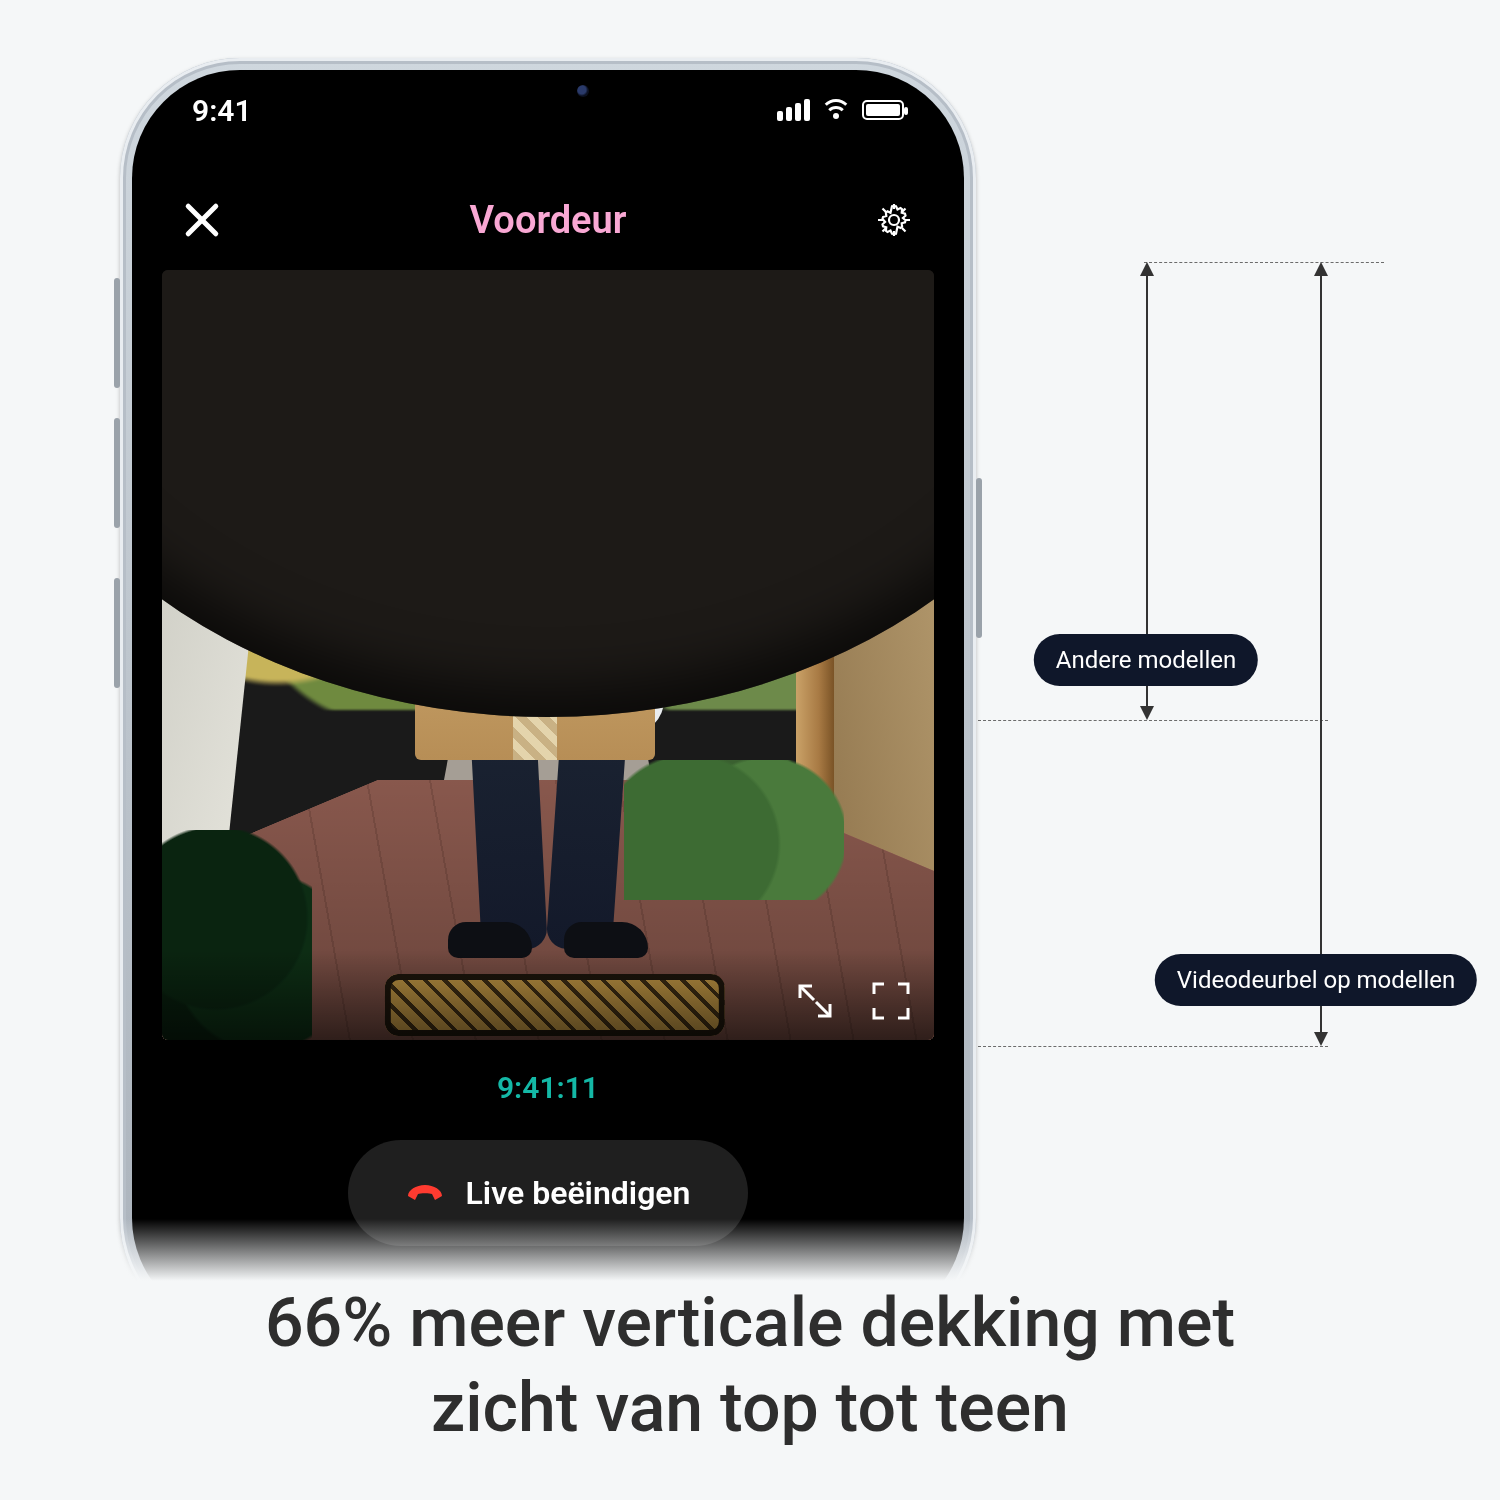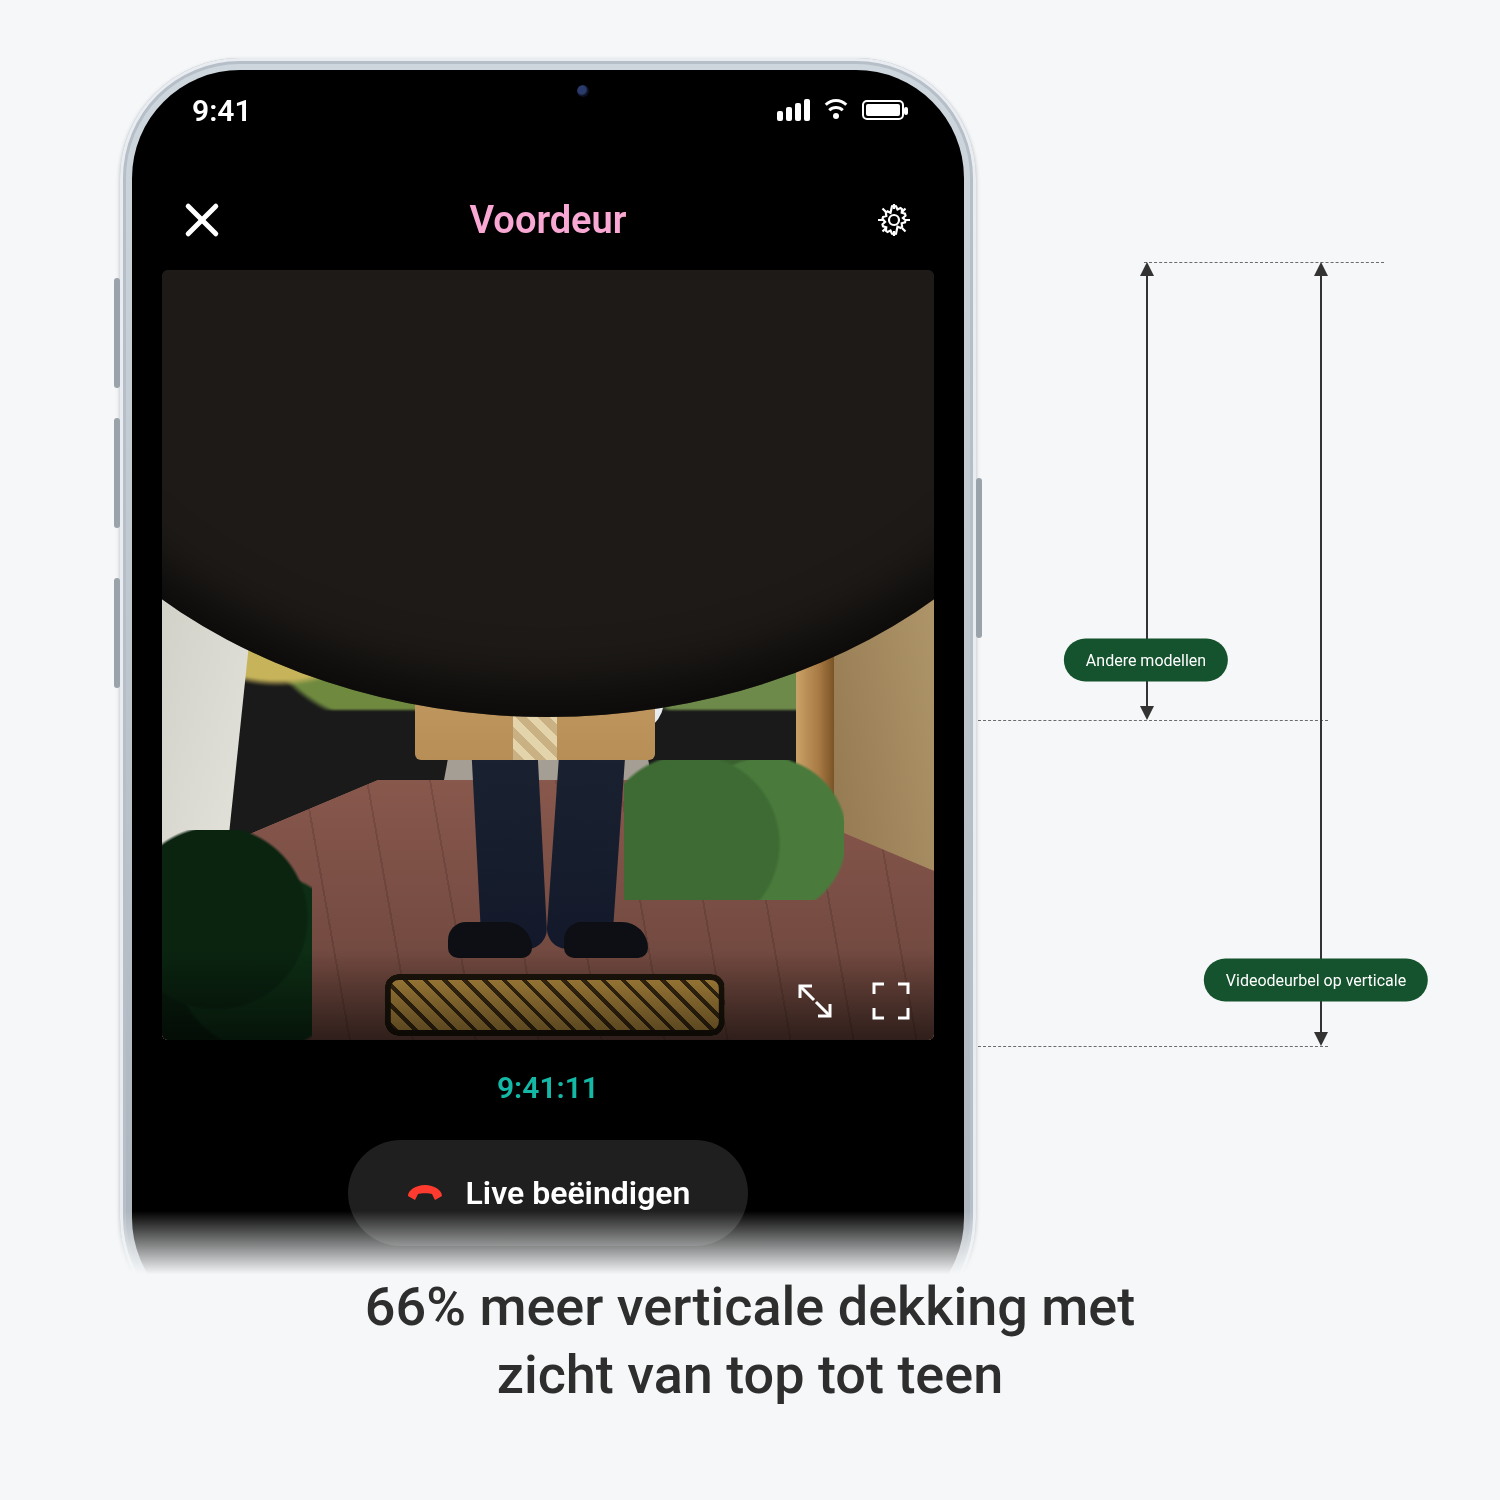--- a/index.html
+++ b/index.html
@@ -223,28 +223,28 @@
   .vline{position:absolute;top:0;bottom:0;width:0;}
   .vline::before{content:"";position:absolute;top:0;bottom:0;left:0;border-left:2px solid #333;}
   .arrowhead-up, .arrowhead-down{position:absolute;left:-6px;width:0;height:0;border-left:7px solid transparent;border-right:7px solid transparent;}
   .arrowhead-up{top:-2px;border-bottom:14px solid #333;}
   .arrowhead-down{bottom:-2px;border-top:14px solid #333;}
   .hline{position:absolute;left:0;border-top:1.5px dashed #6b6b6b;}
   .dashed-long { width: 350px; }
   .dashed-short { width: 240px; }
   .chip{
     position:absolute;transform:translate(-50%,-50%);
-    background:#14532d;color:#fff;font-size:16px;padding:12px 22px;border-radius:999px;white-space:nowrap;
+    background:#0f172a;color:#fff;font-size:24px;padding:12px 22px;border-radius:999px;white-space:nowrap;
   }
 
   
   .caption{
-    position:absolute;left:0;right:0;bottom:0;padding:62px 40px 92px;
+    position:absolute;left:0;right:0;bottom:0;padding:62px 40px 49px;
     background:linear-gradient(180deg, rgba(245,247,248,0) 0%, #f5f7f8 22%, #f5f7f8 100%);
-    text-align:center;color:#2e2e2e;font-size:54px;font-weight:500;line-height:1.25;
+    text-align:center;color:#2e2e2e;font-size:68px;font-weight:500;line-height:1.25;
   }
 </style>
 </head>
 <body>
 
 <div class="phone">
   <div class="screen">
 
     <div class="notch"></div>
 
@@ -360,19 +360,19 @@
     <span class="arrowhead-up"></span>
       <span class="arrowhead-down"></span>
   </div>
 
   <div class="vline" style="left:342px;top:4px;height:780px;">
     <span class="arrowhead-up"></span>
       <span class="arrowhead-down"></span>
   </div>
 
   <div class="chip" style="left:168px;top:400px;">Andere modellen</div>
-  <div class="chip" style="left:338px;top:720px;">Videodeurbel op verticale</div>
+  <div class="chip" style="left:338px;top:720px;">Videodeurbel op modellen</div>
 </div>
 
 <div class="caption">
   <div>66% meer verticale dekking met</div>
   <div>zicht van top tot teen</div>
 </div>
 
 </body></html>

